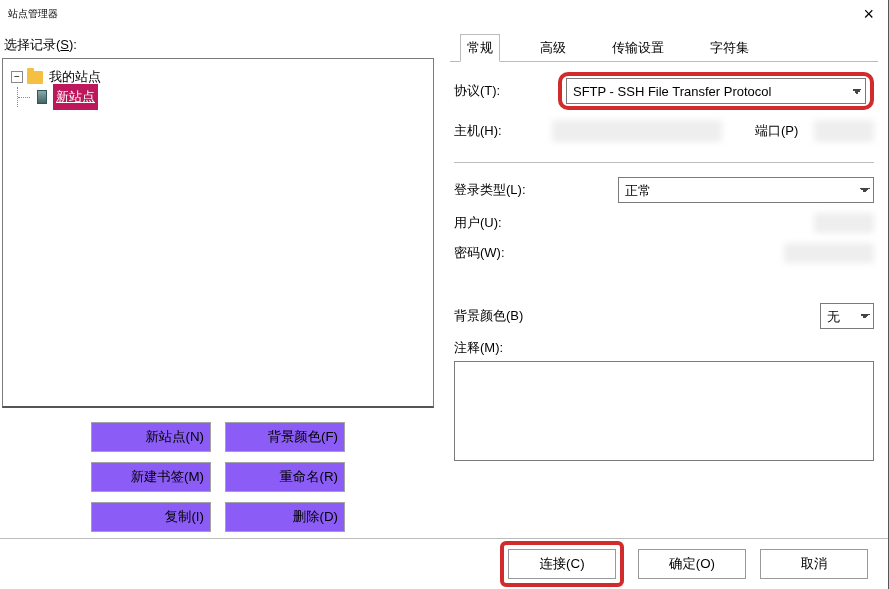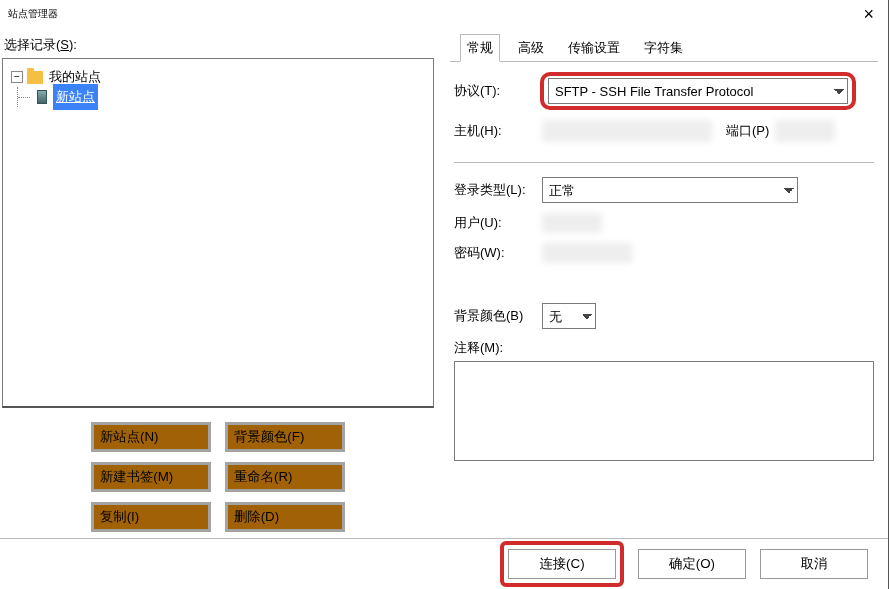--- a/index.html
+++ b/index.html
@@ -68,21 +68,21 @@
     width:7px; height:3px; background:#f5c042; border-radius:1px 1px 0 0;
   }
   .site-icon {
     width: 10px; height: 14px;
     background: linear-gradient(#8aa, #466);
     border: 1px solid #355;
     margin-right: 6px;
     margin-left: 2px;
   }
   .tree-sel {
-    background: #3b82f6;
+    background: #be185d;
     color: #fff;
     padding: 4px 3px;
     text-decoration: underline;
   }
   .tree-dotline {
     width: 18px;
     border-left: 1px dotted #888;
     height: 20px;
     margin-left: 6px;
     position: relative;
@@ -95,32 +95,32 @@
   .btn-grid {
     margin-top: 14px;
     display: grid;
     grid-template-columns: 120px 120px;
     column-gap: 14px;
     row-gap: 10px;
     justify-content: center;
   }
   .btn {
     height: 30px;
-    border: 3px solid #a3a3a3;
-    background: #a16207;
+    border: 1px solid #a3a3a3;
+    background: #8b5cf6;
     cursor: pointer;
-    display: flex; align-items: center; justify-content: flex-start;
+    display: flex; align-items: center; justify-content: flex-end;
   }
   .right-pane {
     flex: 1;
     padding: 6px 10px 6px 10px;
   }
   .tabs {
     display: flex;
-    gap: 12px;
+    gap: 34px;
     border-bottom: 1px solid #bbb;
     height: 28px;
     align-items: flex-end;
     padding-left: 10px;
   }
   .tab {
     padding: 4px 6px;
     cursor: pointer;
     position: relative;
   }
@@ -128,20 +128,21 @@
     border: 1px solid #bbb;
     border-bottom: 1px solid #fff;
     margin-bottom: -1px;
     background: #fff;
   }
   .form { padding: 10px 4px 0 4px; }
   .form-row {
     display: flex;
     align-items: center;
     margin-bottom: 10px;
+    justify-content: space-between;
   }
   .form-label {
     width: 88px;
   }
   .select, .input {
     height: 26px;
     border: 1px solid #7a7a7a;
     background: #fff;
     padding: 2px 6px;
     font-family: inherit;

